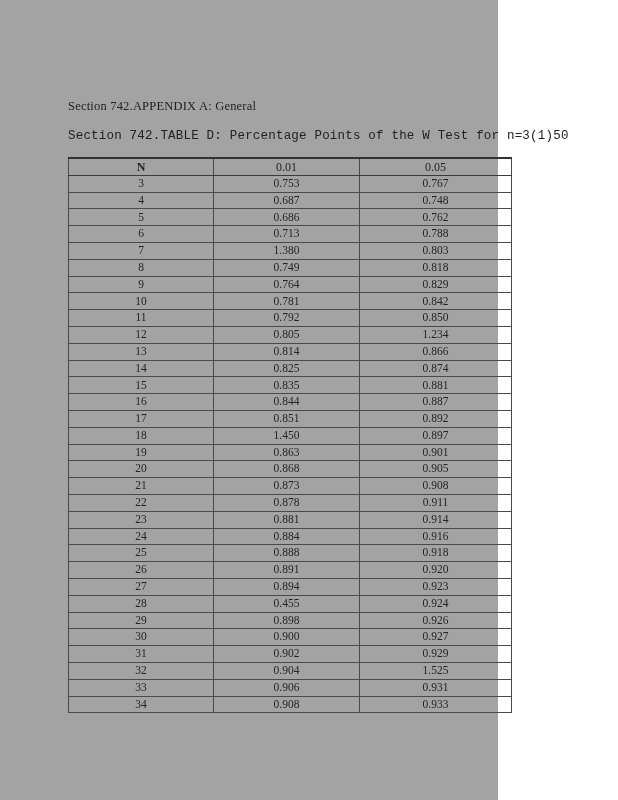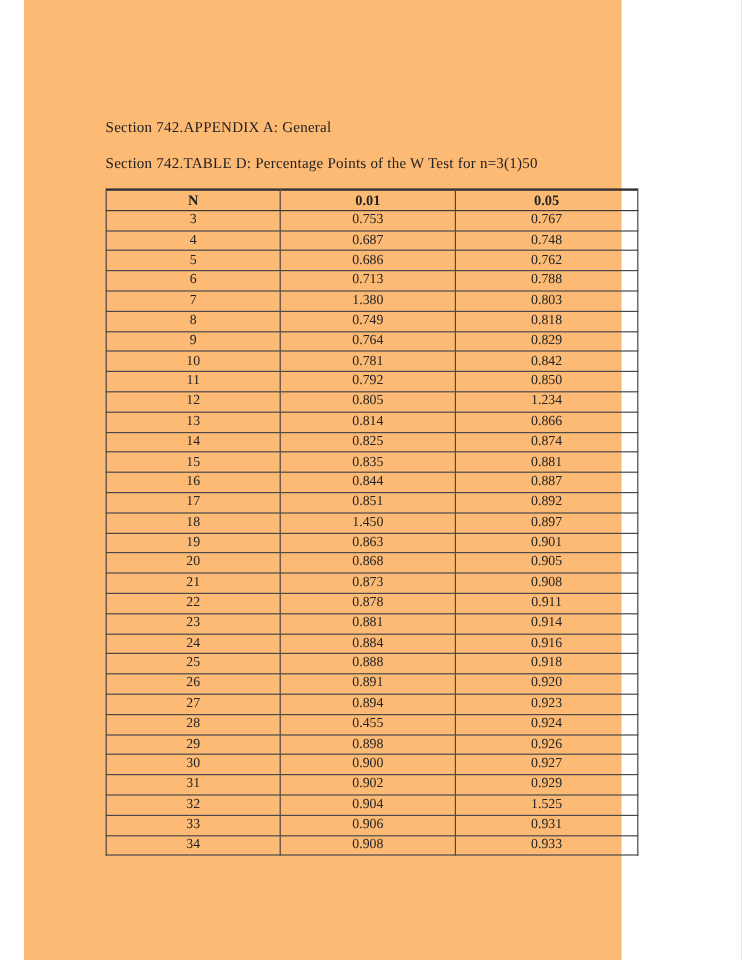--- a/index.html
+++ b/index.html
@@ -11,33 +11,32 @@
     height: 800px;
     background: #ffffff;
     font-family: "Liberation Serif", "DejaVu Serif", serif;
     color: #1c1c1c;
     overflow: hidden;
   }
   .page {
     position: relative;
     width: 498px;
     height: 800px;
-    background: #fdba74;
-    margin-left: 20px;
+    background: #a3a3a3;
   }
   .heading {
     position: absolute;
     left: 68px;
     font-size: 12.5px;
     letter-spacing: 0.2px;
     color: #222;
     white-space: nowrap;
   }
   .heading-1 { top: 99px; }
-  .heading-2 { top: 129px; }
+  .heading-2 { top: 129px; font-family: Liberation Mono, monospace; }
 
   table.wtable {
     position: absolute;
     left: 68px;
     top: 157px;
     width: 443px;
     border-collapse: collapse;
     table-layout: fixed;
     font-size: 11.5px;
   }
@@ -49,21 +48,21 @@
   table.wtable td {
     border: 1px solid #4a4a4a;
     text-align: center;
     vertical-align: middle;
     height: 15.8px;
     padding: 0 2px;
     line-height: 1;
     color: #242424;
   }
   table.wtable thead th {
-    font-weight: bold;
+    font-weight: normal;
     border-top: 2px solid #333;
     border-bottom: 1.5px solid #3a3a3a;
     font-size: 12px;
   }
   table.wtable thead th:first-child {
     font-weight: bold;
   }
   table.wtable tbody td:first-child {
     font-weight: normal;
   }

